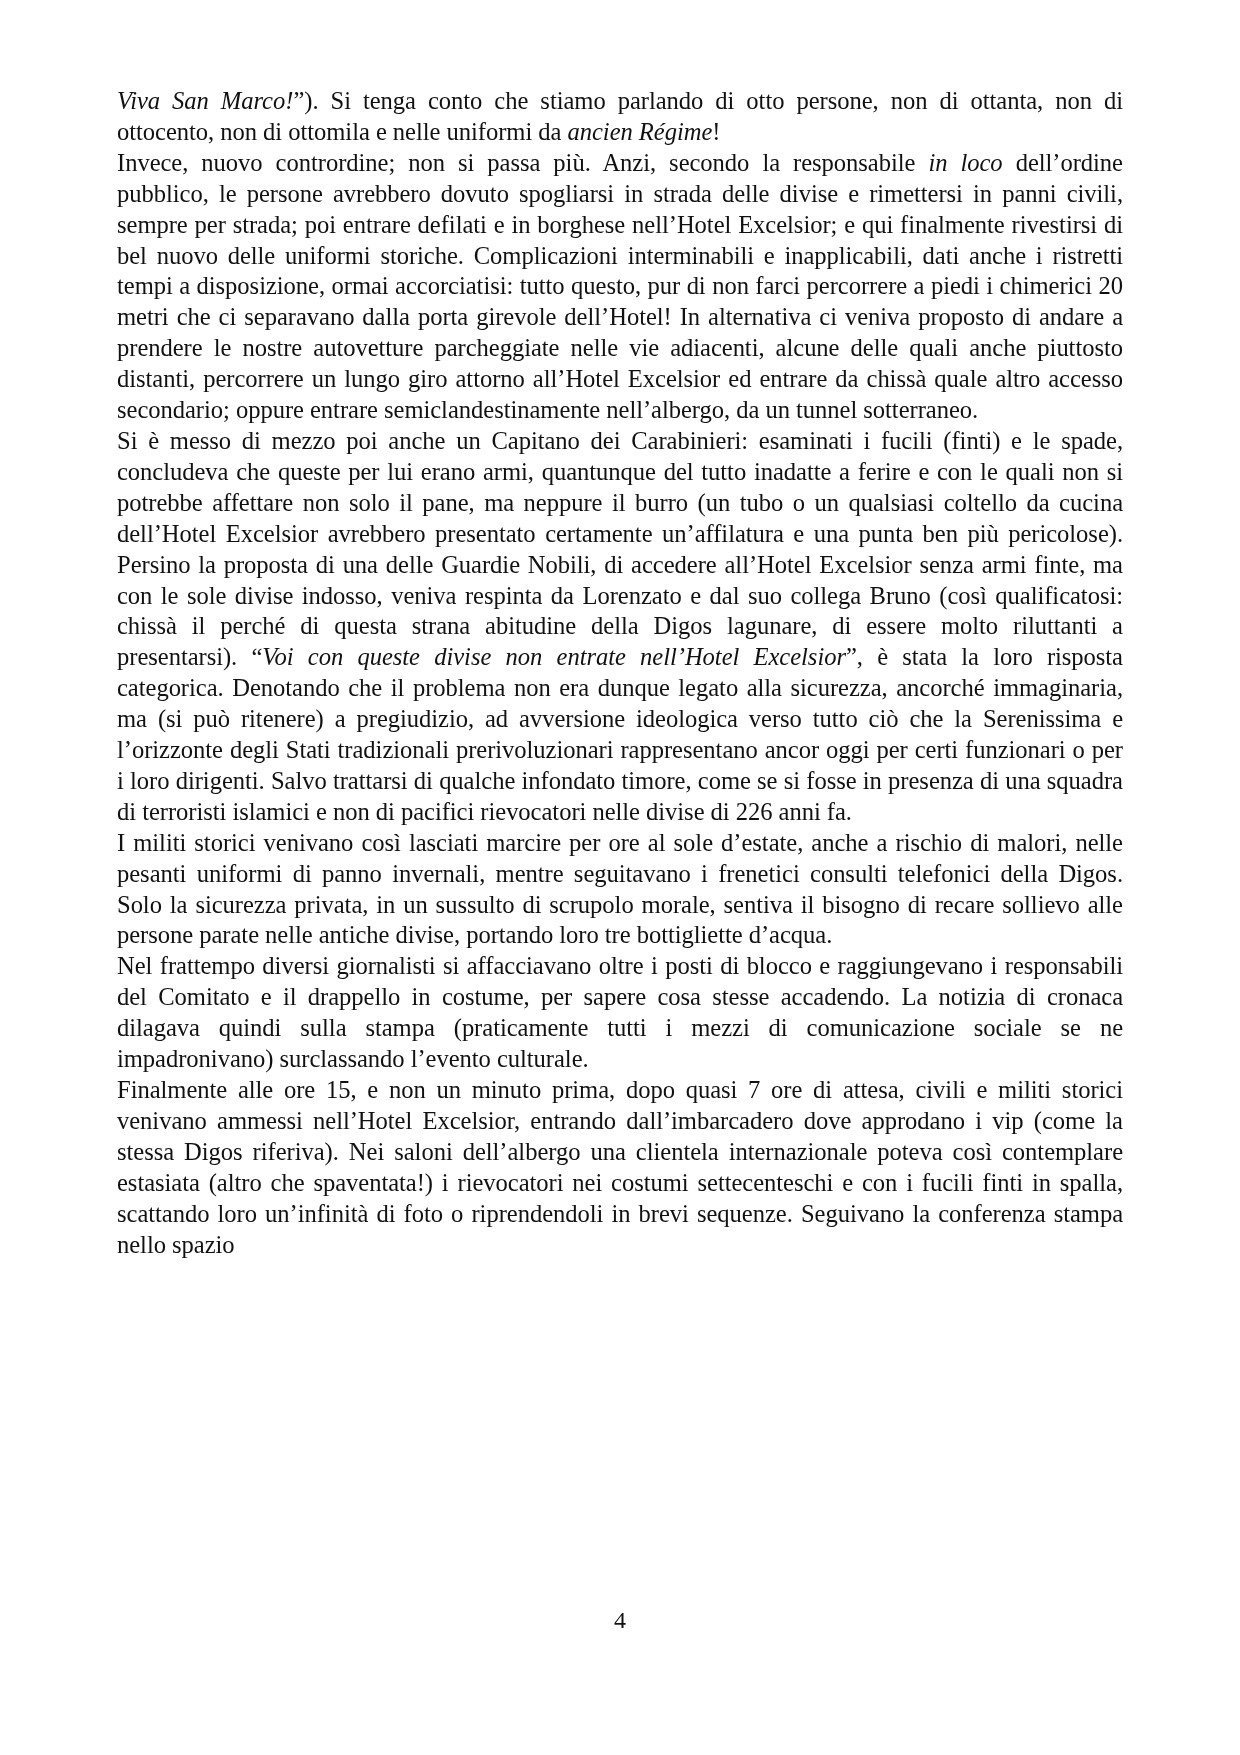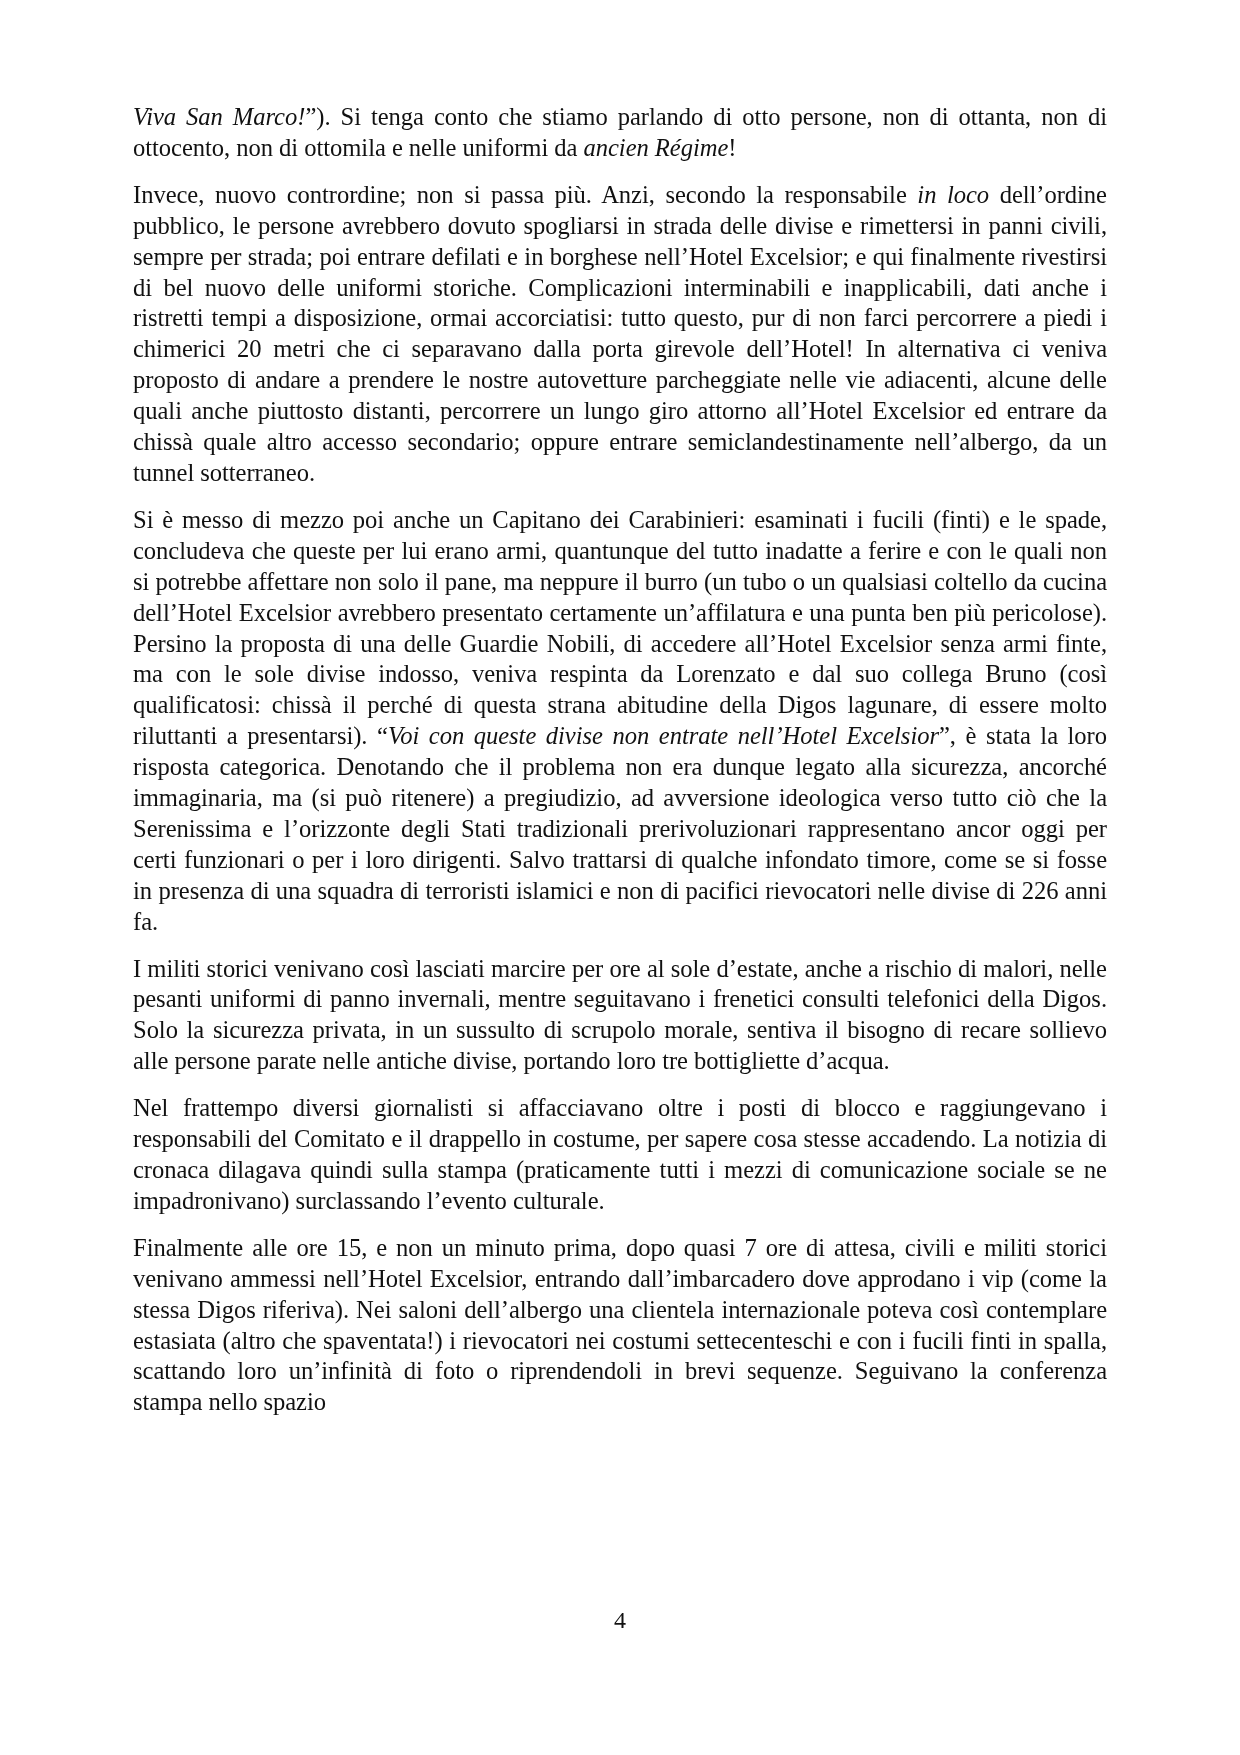--- a/index.html
+++ b/index.html
@@ -15,21 +15,21 @@
       color: #111111;
       font-family: "Liberation Serif", "DejaVu Serif", serif;
     }
     .page {
       position: absolute;
       left: 117px;
       top: 86px;
       width: 1006px;
     }
     .para {
-      margin: 16px;
+      margin: 0;
       font-size: 24.6px;
       line-height: 30.9px;
       text-align: justify;
       text-align-last: left;
       letter-spacing: -0.05px;
     }
     .para em {
       font-style: italic;
     }
     .page-number {

